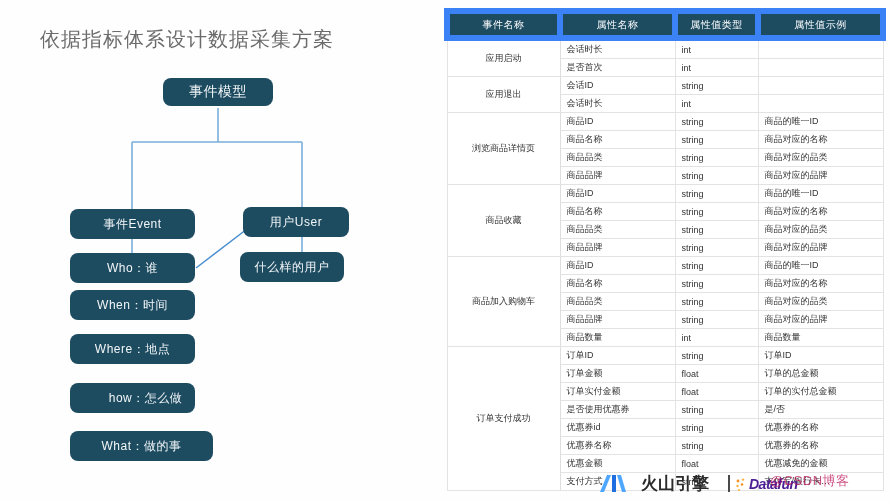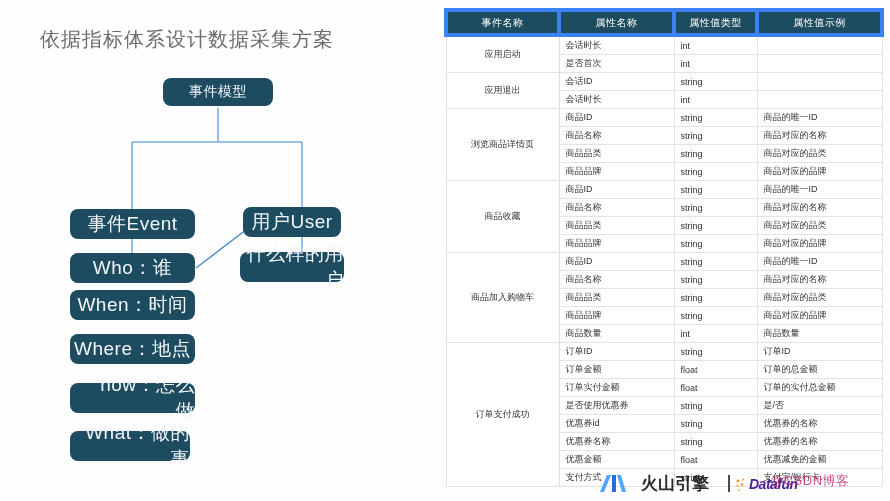--- a/index.html
+++ b/index.html
@@ -21,33 +21,33 @@
     white-space:nowrap;
   }
 
   
   .node{
     position:absolute;
     background:#1d4b60;
     color:#f2f6f8;
     border-radius:8px;
     display:flex;align-items:center;justify-content:center;
-    font-size:19px;
+    font-size:12px;
     box-sizing:border-box;
     letter-spacing:0.5px;
     z-index:3;
   }
   .node.root{left:163px;top:78px;width:110px;height:28px;font-size:14px;}
   .node.event{left:70px;top:209px;width:125px;height:30px;}
   .node.who{left:70px;top:253px;width:125px;height:30px;}
   .node.when{left:70px;top:290px;width:125px;height:30px;}
   .node.where{left:70px;top:334px;width:125px;height:30px;}
   .node.how{left:70px;top:383px;width:125px;height:30px;padding-left:26px;}
-  .node.what{left:70px;top:431px;width:120px;height:30px;}
-  .node.user{left:243px;top:207px;width:98px;height:30px;}
+  .node.what{left:70px;top:431px;width:143px;height:30px;}
+  .node.user{left:243px;top:207px;width:106px;height:30px;}
   .node.userkind{left:240px;top:252px;width:104px;height:30px;}
 
   
   #connectors{position:absolute;left:0;top:0;width:432px;height:501px;z-index:1;}
 
   
   #table-wrap{
     position:absolute;left:444px;top:8px;
     width:436px;
   }
@@ -62,21 +62,21 @@
   table.spec col.c2{width:115px;}
   table.spec col.c3{width:83px;}
   table.spec col.c4{width:125px;}
   table.spec thead th{
     background:#1d4b60;
     color:#ffffff;
     font-weight:normal;
     font-size:10px;
     height:19px;
     text-align:center;
-    border:4px solid #3b82f6;
+    border:6px solid #3b82f6;
     letter-spacing:0.5px;
   }
   table.spec td{
     border:1px solid #e3e3e3;
     height:17px;
     padding:0 6px;
     background:#fff;
     vertical-align:middle;
     white-space:nowrap;
     overflow:hidden;

